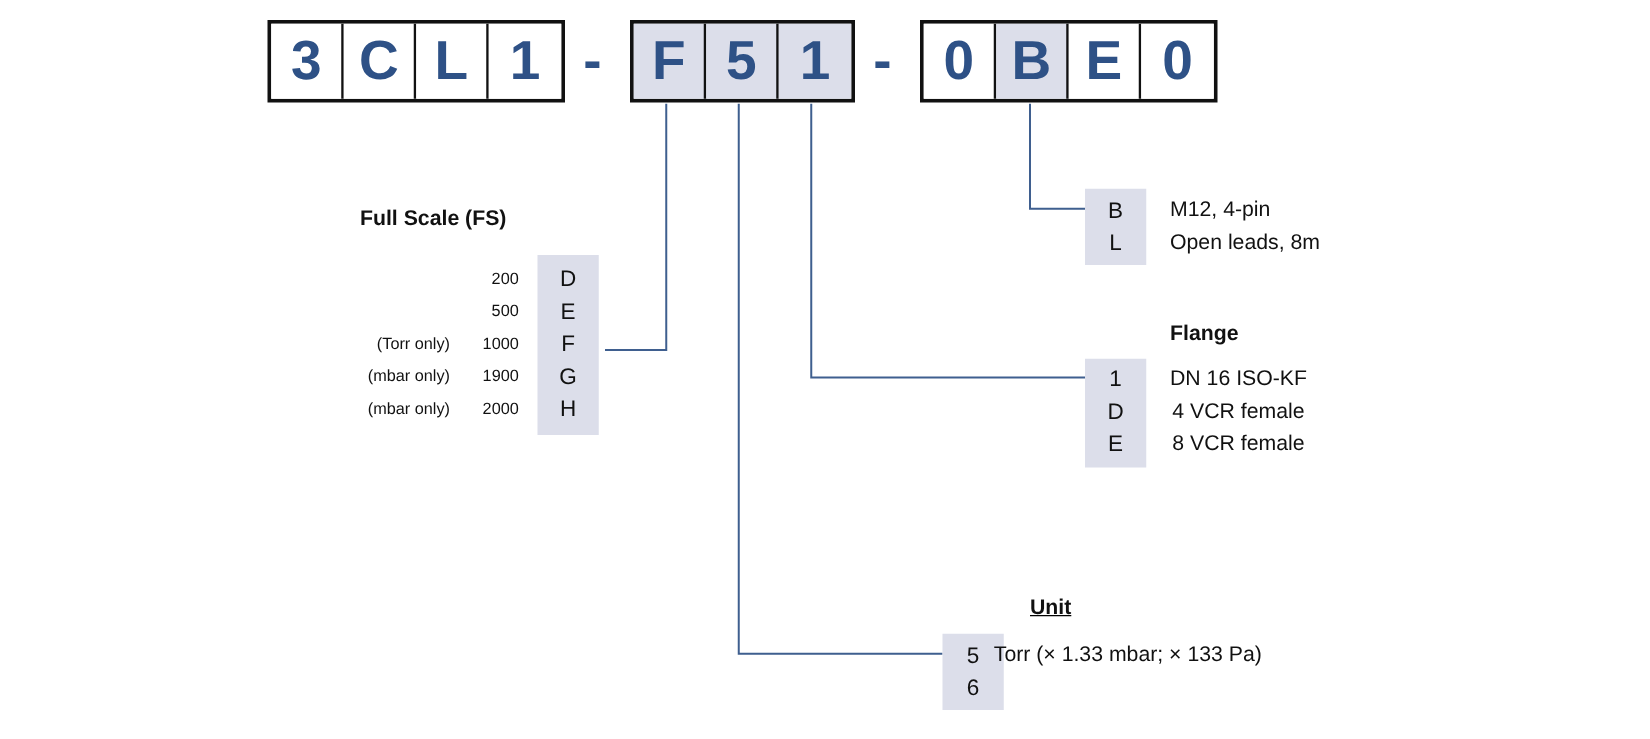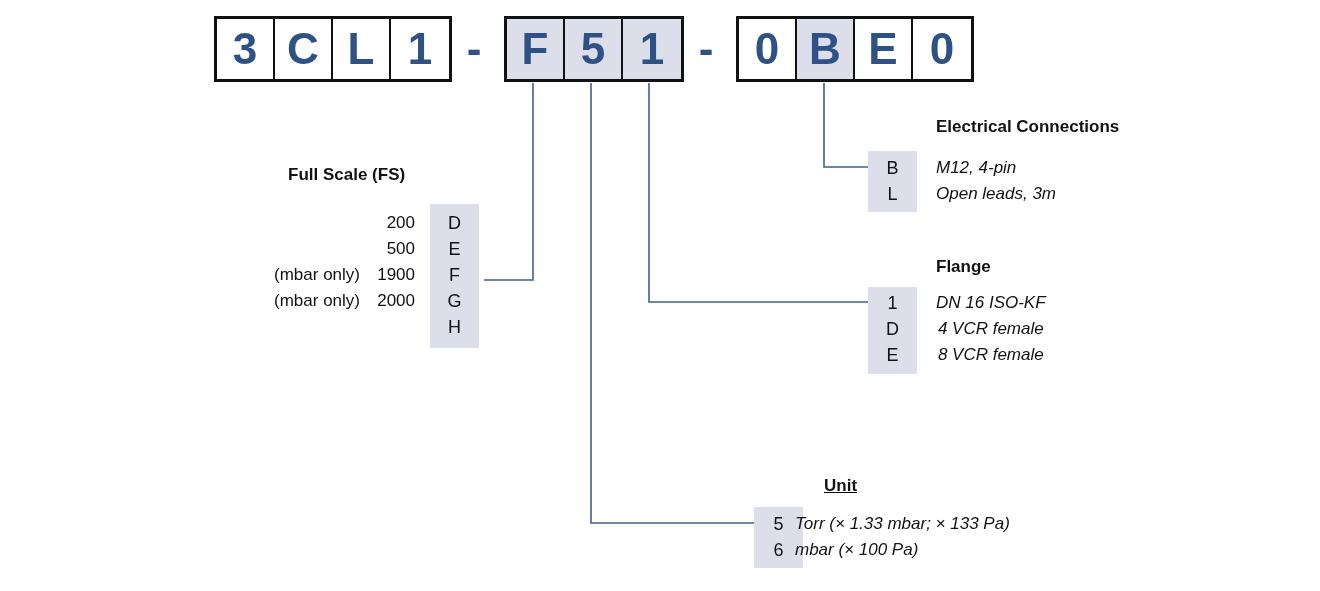--- a/index.html
+++ b/index.html
@@ -91,38 +91,37 @@
     height: 26px;
     line-height: 26px;
   }
   .desc-list { position: absolute; }
   .desc-item {
     font-size: 17px;
     color: #111111;
     height: 26px;
     line-height: 26px;
     white-space: nowrap;
-    font-style: italic;
   }
 
   
   #fs-title { left: 288px; top: 165px; }
   #fs-band  { left: 430px; top: 204px; height: 144px; }
   #fs-codes { left: 430px; top: 210px; }
   #fs-values {
     position: absolute;
     left: 230px;
     top: 210px;
     width: 185px;
   }
   .fs-line {
     position: relative;
     height: 26px;
     line-height: 26px;
-    font-size: 17px;
+    font-size: 13px;
     color: #111111;
     white-space: nowrap;
   }
   .fs-note-cell {
     position: absolute;
     left: 0;
     width: 130px;
     text-align: right;
   }
   .fs-val-cell {
@@ -181,50 +180,51 @@
   <div class="code-band" id="fs-band"></div>
 
   <div id="fs-values">
       <div class="fs-line">
         <span class="fs-note-cell"></span>
         <span class="fs-val-cell">200</span>
       </div>
       <div class="fs-line">
         <span class="fs-note-cell"></span>
         <span class="fs-val-cell">500</span>
+      </div>
+      <div class="fs-line">
+        <span class="fs-note-cell">(Torr only)</span>
+        <span class="fs-val-cell">1000</span>
       </div>
       <div class="fs-line">
         <span class="fs-note-cell">(mbar only)</span>
         <span class="fs-val-cell">1900</span>
       </div>
       <div class="fs-line">
         <span class="fs-note-cell">(mbar only)</span>
         <span class="fs-val-cell">2000</span>
       </div>
     </div>
 
   <div class="code-list" id="fs-codes">
       <div class="code-item">D</div>
       <div class="code-item">E</div>
       <div class="code-item">F</div>
       <div class="code-item">G</div>
       <div class="code-item">H</div>
     </div>
 
-  <div class="block" style="left:936px; top:117px;">
-    <span class="block-title">Electrical Connections</span>
-  </div>
   <div class="code-band" style="left:868px; top:151px; height:61px;"></div>
   <div class="code-list" id="ec-codes" style="left:868px; top:155px;">
       <div class="code-item">B</div>
       <div class="code-item">L</div>
     </div>
   <div class="desc-list" id="ec-descs" style="left:936px; top:155px;">
       <div class="desc-item">M12, 4-pin</div>
-      <div class="desc-item">Open leads, 3m</div>
+      <div class="desc-item">Open leads, 8m</div>
     </div>
 
   <div class="block" style="left:936px; top:257px;">
     <span class="block-title">Flange</span>
   </div>
   <div class="code-band" style="left:868px; top:287px; height:87px;"></div>
   <div class="code-list" id="fl-codes" style="left:868px; top:290px;">
       <div class="code-item">1</div>
       <div class="code-item">D</div>
       <div class="code-item">E</div>
@@ -238,16 +238,15 @@
   <div class="block" style="left:824px; top:476px;text-decoration:underline;">
     <span class="block-title">Unit</span>
   </div>
   <div class="code-band" style="left:754px; top:507px; height:61px;"></div>
   <div class="code-list" id="un-codes" style="left:754px; top:511px;">
       <div class="code-item">5</div>
       <div class="code-item">6</div>
     </div>
   <div class="desc-list" id="un-descs" style="left:795px; top:511px;">
       <div class="desc-item">Torr  (× 1.33 mbar; × 133 Pa)</div>
-      <div class="desc-item">mbar (× 100 Pa)</div>
     </div>
 
 </div>
 
 </body></html>

